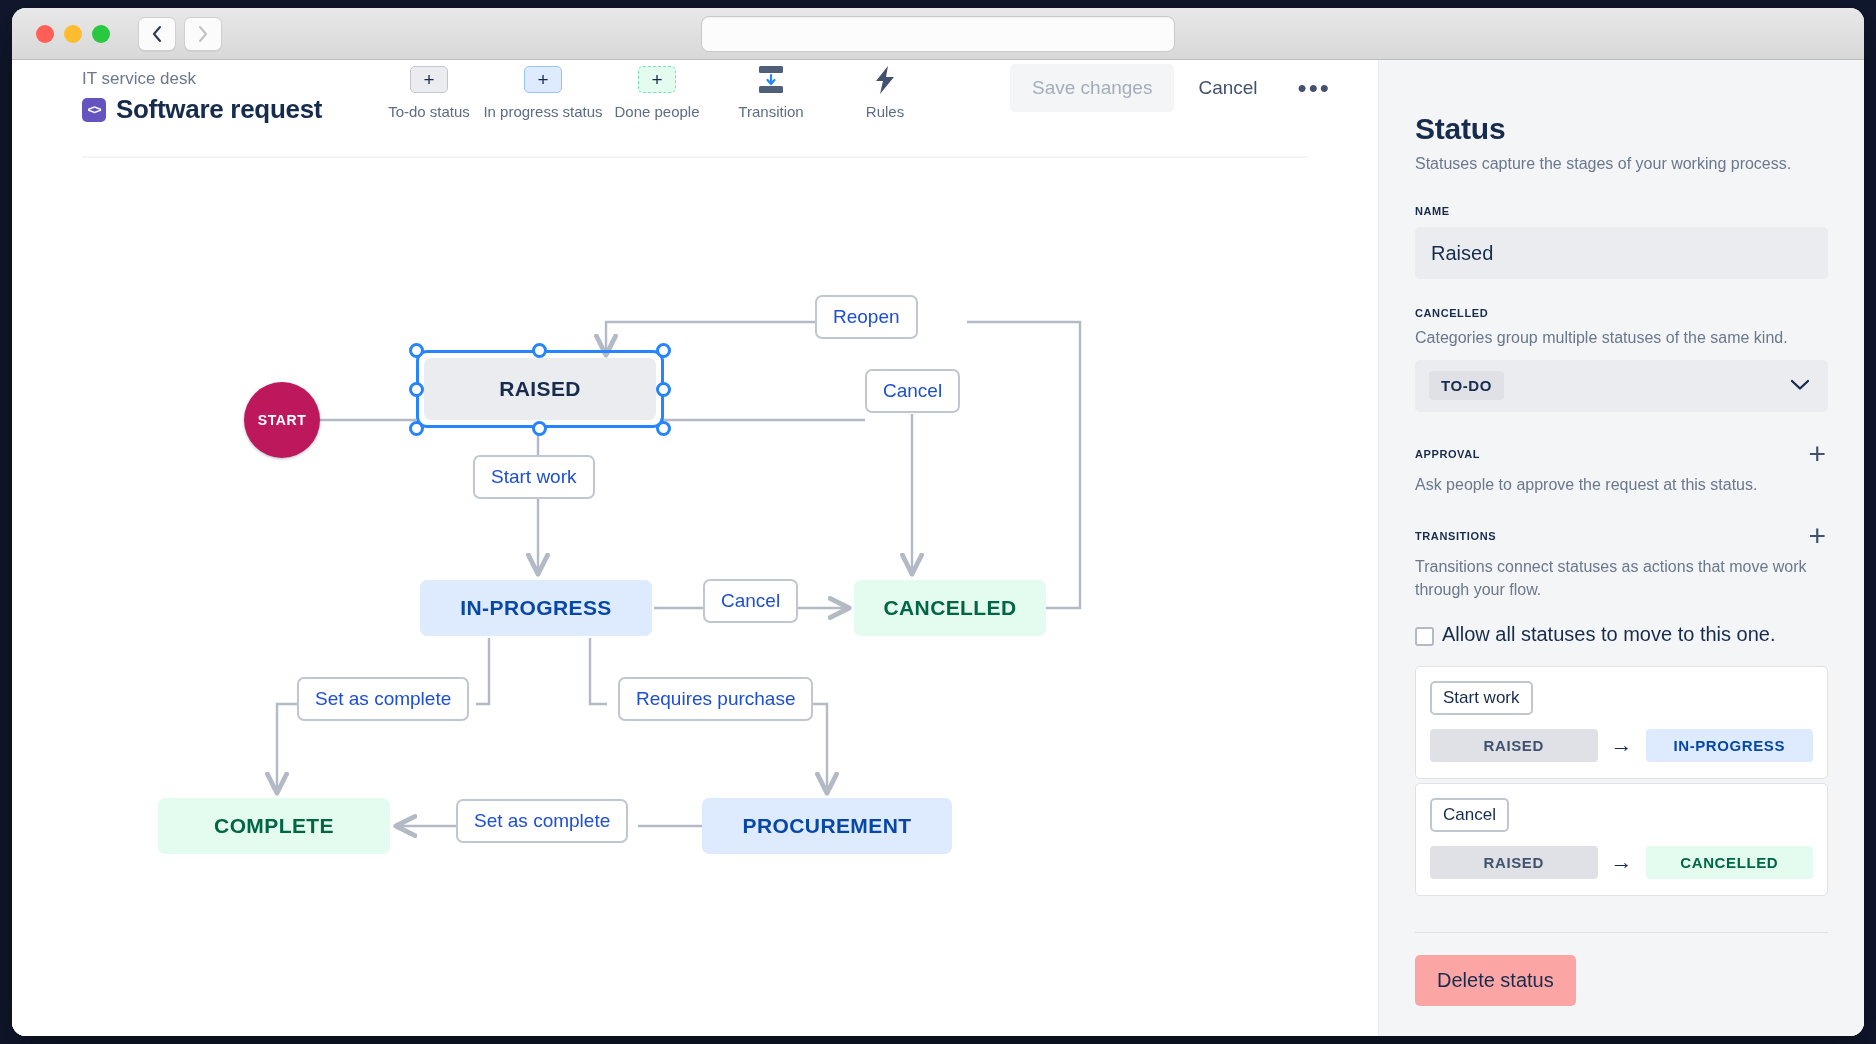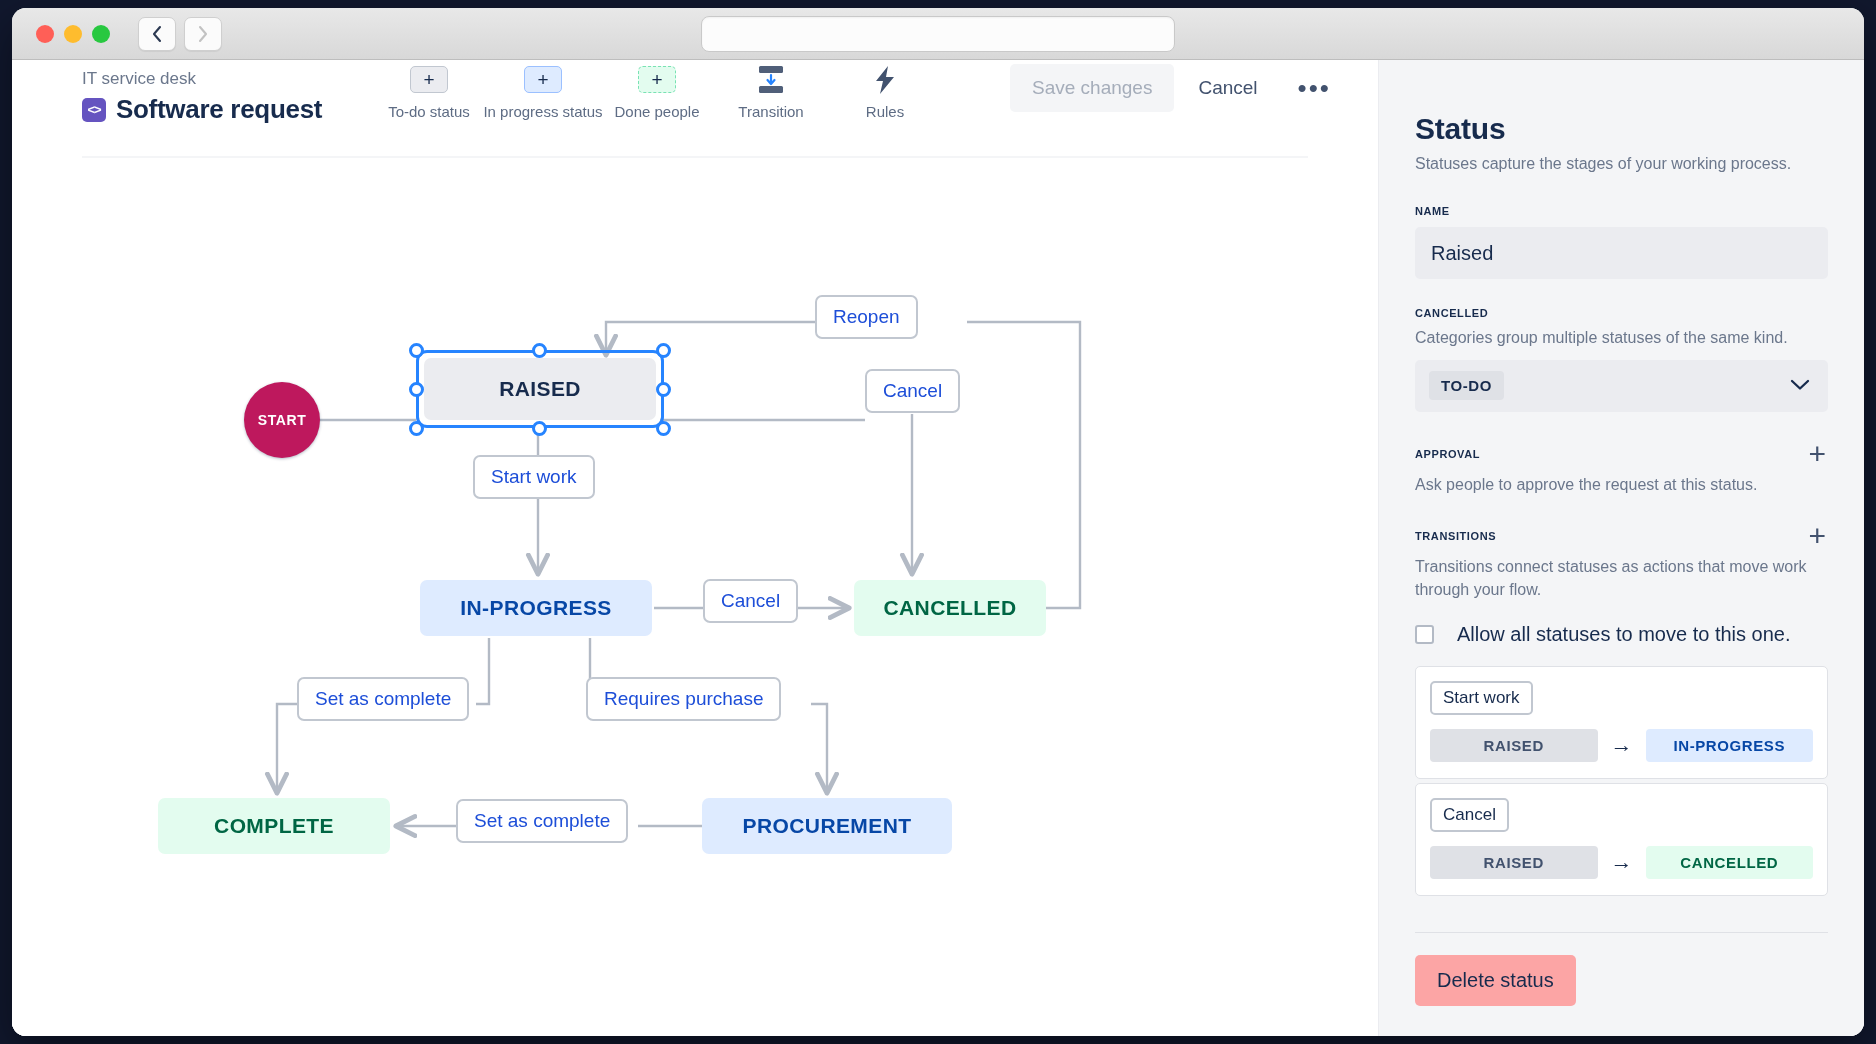--- a/index.html
+++ b/index.html
@@ -192,21 +192,21 @@
     background: #ebecf0; border: 2px solid #ebecf0; border-radius: 5px;
     height: 52px; display: flex; align-items: center; justify-content: space-between;
     padding: 0 16px 0 12px; margin-top: 10px; cursor: pointer;
   }
   .badge {
     background: #dfe1e6; color: #172b4d;
     font-size: 15px; font-weight: bold; letter-spacing: .6px;
     border-radius: 4px; padding: 6px 12px;
   }
 
-  .checkrow { display: flex; align-items: center; gap: 23px; margin-top: 22px; }
+  .checkrow { display: flex; align-items: flex-end; gap: 8px; margin-top: 22px; }
   .checkbox {
     width: 19px; height: 19px; border: 2px solid #b3bac5;
     border-radius: 3px; background: #fff; flex: none; cursor: pointer;
   }
   .checklabel { font-size: 20px; color: #172b4d; }
 
   .tcards { margin-top: 20px; }
   .tcard {
     background: #fff; border: 1px solid #dfe1e6;
     border-radius: 5px; padding: 14px 14px 16px 14px;
@@ -379,21 +379,21 @@
         </div>
         <div class="node n-prog" style="left:690px;top:640px;width:250px;height:56px;">
           <span>PROCUREMENT</span>
         </div>
 
         <div class="edge-label" style="left:803px;top:137px;">Reopen</div>
         <div class="edge-label" style="left:853px;top:211px;">Cancel</div>
         <div class="edge-label" style="left:461px;top:297px;">Start work</div>
         <div class="edge-label" style="left:691px;top:421px;">Cancel</div>
         <div class="edge-label" style="left:285px;top:519px;">Set as complete</div>
-        <div class="edge-label" style="left:574px;top:519px;">Requires purchase</div>
+        <div class="edge-label" style="left:606px;top:519px;">Requires purchase</div>
         <div class="edge-label" style="left:444px;top:641px;">Set as complete</div>
       </div>
     </div>
 
     <div class="panel">
       <div class="panel-title">Status</div>
       <div class="panel-sub">Statuses capture the stages of your working process.</div>
 
       <div style="margin-top:30px;">
         <div class="sec-label">NAME</div>

